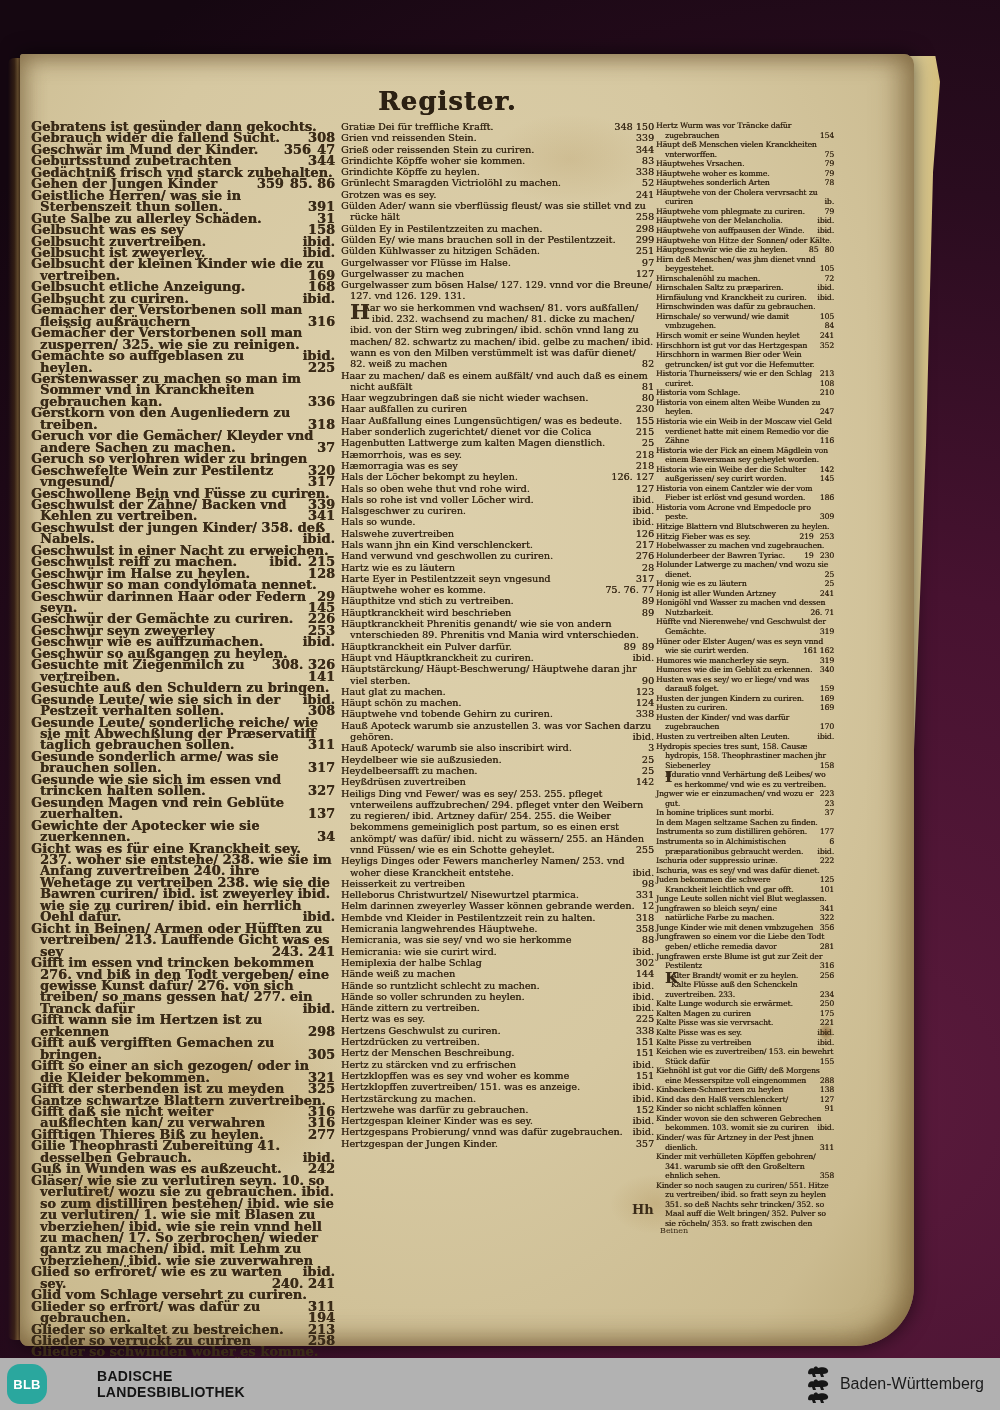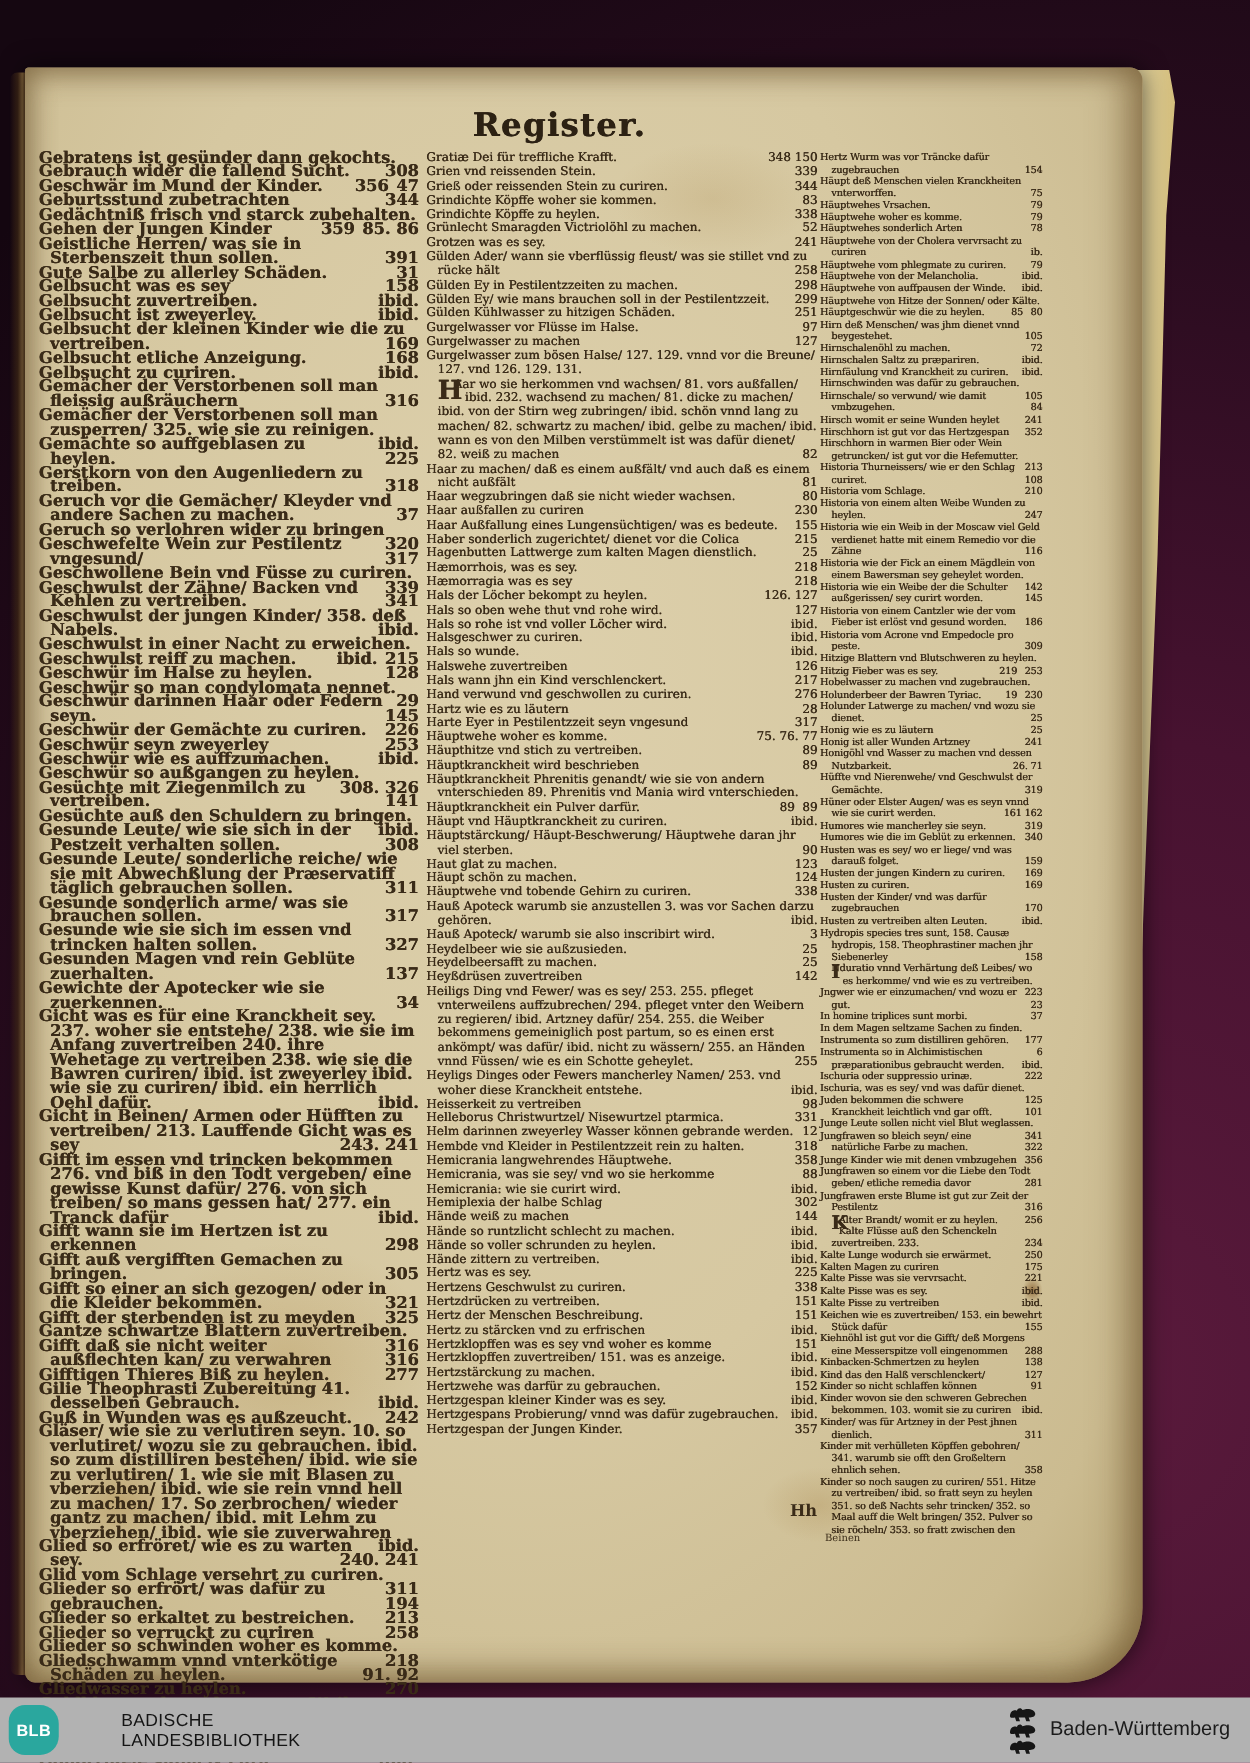--- a/index.html
+++ b/index.html
@@ -66,21 +66,21 @@
     background:#b2b2b2;display:flex;align-items:center;
     font-family:"Liberation Sans", sans-serif;
     gap:40px;
   }
   .blb-logo{
     width:40px;height:40px;margin-left:7px;flex:0 0 auto;
     background:#2aa79e;border-radius:13px 15px 15px 13px;
     display:flex;align-items:center;justify-content:center;
     color:#ffffff;font-weight:bold;font-size:13px;letter-spacing:.3px;cursor:pointer;
   }
-  .lib-name{margin-left:10px;font-weight:normal;font-size:14px;line-height:16.5px;color:#141414;letter-spacing:.3px;}
+  .lib-name{margin-left:10px;font-weight:bold;font-size:14px;line-height:16.5px;color:#141414;letter-spacing:.3px;}
   .bw-block{margin-left:auto;margin-right:16px;display:flex;align-items:center;gap:9px;cursor:pointer;}
   .bw-text{font-size:16px;color:#1b1b1b;}
 </style>
 </head>
 <body>
 
 <div class="stage">
   <div class="gutter"></div>
   <div class="edge-outer"></div>
   <div class="edge-stripes"></div>
@@ -105,20 +105,21 @@
         <div class="entry">Gute Salbe zu allerley Schäden.<span class="num">31</span></div>
         <div class="entry">Gelbsucht was es sey<span class="num">158</span></div>
         <div class="entry">Gelbsucht zuvertreiben.<span class="num">ibid.</span></div>
         <div class="entry">Gelbsucht ist zweyerley.<span class="num">ibid.</span></div>
         <div class="entry">Gelbsucht der kleinen Kinder wie die zu vertreiben.<span class="num">169</span></div>
         <div class="entry">Gelbsucht etliche Anzeigung.<span class="num">168</span></div>
         <div class="entry">Gelbsucht zu curiren.<span class="num">ibid.</span></div>
         <div class="entry">Gemächer der Verstorbenen soll man fleissig außräuchern<span class="num">316</span></div>
         <div class="entry">Gemächer der Verstorbenen soll man zusperren/ 325. wie sie zu reinigen.<span class="num">ibid.</span></div>
         <div class="entry">Gemächte so auffgeblasen zu heylen.<span class="num">225</span></div>
+        <div class="entry">Gerstenwasser zu machen so man im Sommer vnd in Kranckheiten gebrauchen kan.<span class="num">336</span></div>
         <div class="entry">Gerstkorn von den Augenliedern zu treiben.<span class="num">318</span></div>
         <div class="entry">Geruch vor die Gemächer/ Kleyder vnd andere Sachen zu machen.<span class="num">37</span></div>
         <div class="entry">Geruch so verlohren wider zu bringen<span class="num">320</span></div>
         <div class="entry">Geschwefelte Wein zur Pestilentz vngesund/<span class="num">317</span></div>
         <div class="entry">Geschwollene Bein vnd Füsse zu curiren.<span class="num">339</span></div>
         <div class="entry">Geschwulst der Zähne/ Backen vnd Kehlen zu vertreiben.<span class="num">341</span></div>
         <div class="entry">Geschwulst der jungen Kinder/ 358. deß Nabels.<span class="num">ibid.</span></div>
         <div class="entry">Geschwulst in einer Nacht zu erweichen.<span class="num">215</span></div>
         <div class="entry">Geschwulst reiff zu machen.<span class="num">ibid.</span></div>
         <div class="entry">Geschwür im Halse zu heylen.<span class="num">128</span></div>

